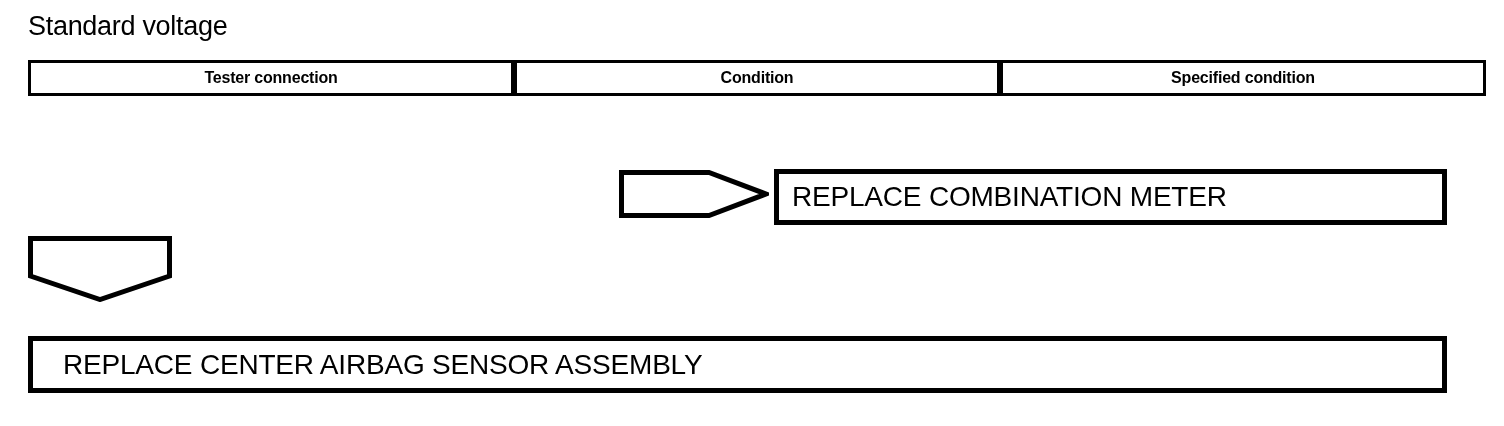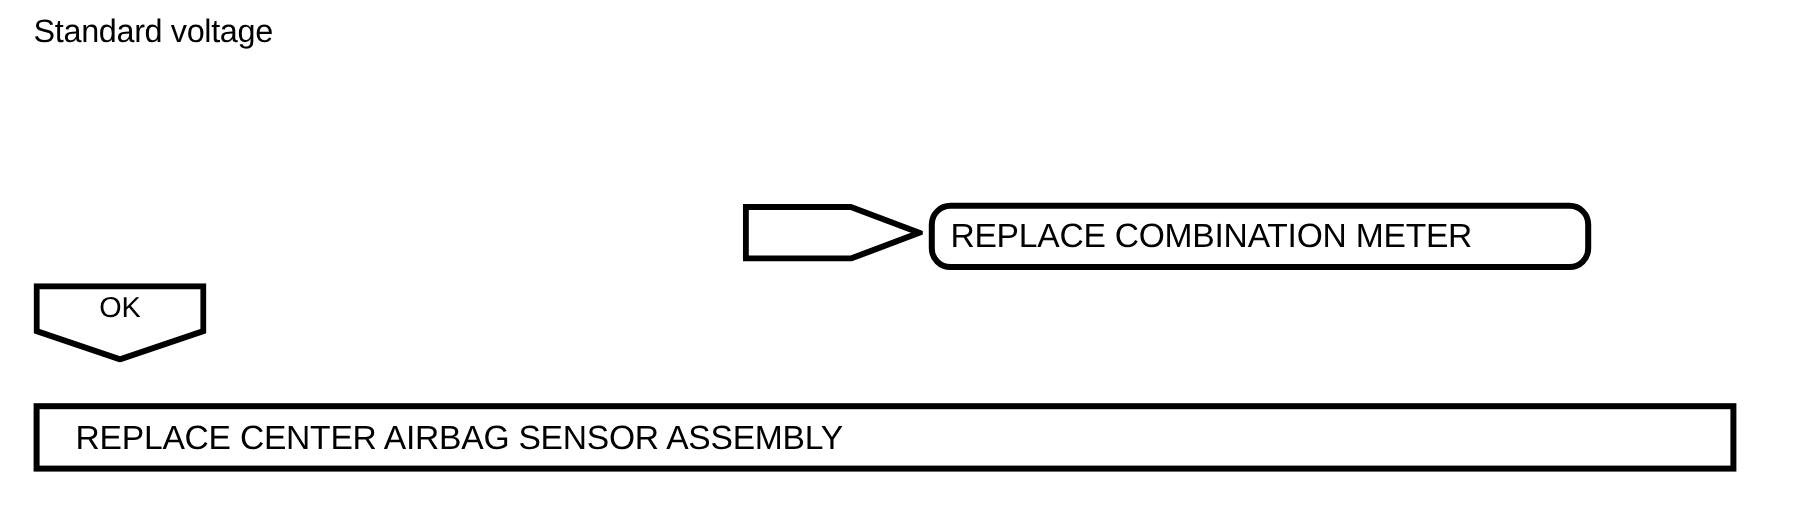--- a/index.html
+++ b/index.html
@@ -115,54 +115,57 @@
     font-size: 28px;
     font-weight: normal;
     letter-spacing: -0.2px;
     white-space: nowrap;
     padding-left: 13px;
     line-height: 32px;
   }
   #action-meter {
     left: 774px;
     top: 169px;
-    width: 552px;
+    width: 673px;
     height: 56px;
-    border-radius: 18px;
   }
   #action-sensor {
     left: 28px;
     top: 336px;
     width: 1419px;
     height: 57px;
     padding-left: 17px;
   }
 </style>
 </head>
 <body>
 
 <div class="section-title">Standard voltage</div>
 
 <table class="spec-table">
   <tbody>
+      <tr class="header-row">
+    <td class="col-a">Tester connection</td>
+    <td class="col-b">Condition</td>
+    <td class="col-c">Specified condition</td>
+  </tr>
 </tbody>
   </table>
 
 <div class="flow-arrow-right">
   <svg width="150" height="48" viewBox="0 0 150 48">
     <polygon points="2.5,2.5 90,2.5 147,24 90,45.5 2.5,45.5" fill="#ffffff" stroke="#000000" stroke-width="5" stroke-linejoin="miter"></polygon>
   </svg>
 </div>
 
 <div class="action-box" id="action-meter">
   <span class="action-text">REPLACE COMBINATION METER</span>
 </div>
 
 <div class="flow-arrow-down">
   <svg width="144" height="66" viewBox="0 0 144 66">
     <polygon points="2.5,2.5 141.5,2.5 141.5,40 72,63.5 2.5,40" fill="#ffffff" stroke="#000000" stroke-width="5" stroke-linejoin="miter"></polygon>
   </svg>
-  <span class="arrow-label">OK</span>
 </div>
 
 <div class="action-box" id="action-sensor">
   <span class="action-text">REPLACE CENTER AIRBAG SENSOR ASSEMBLY</span>
 </div>
 
 </body></html>

